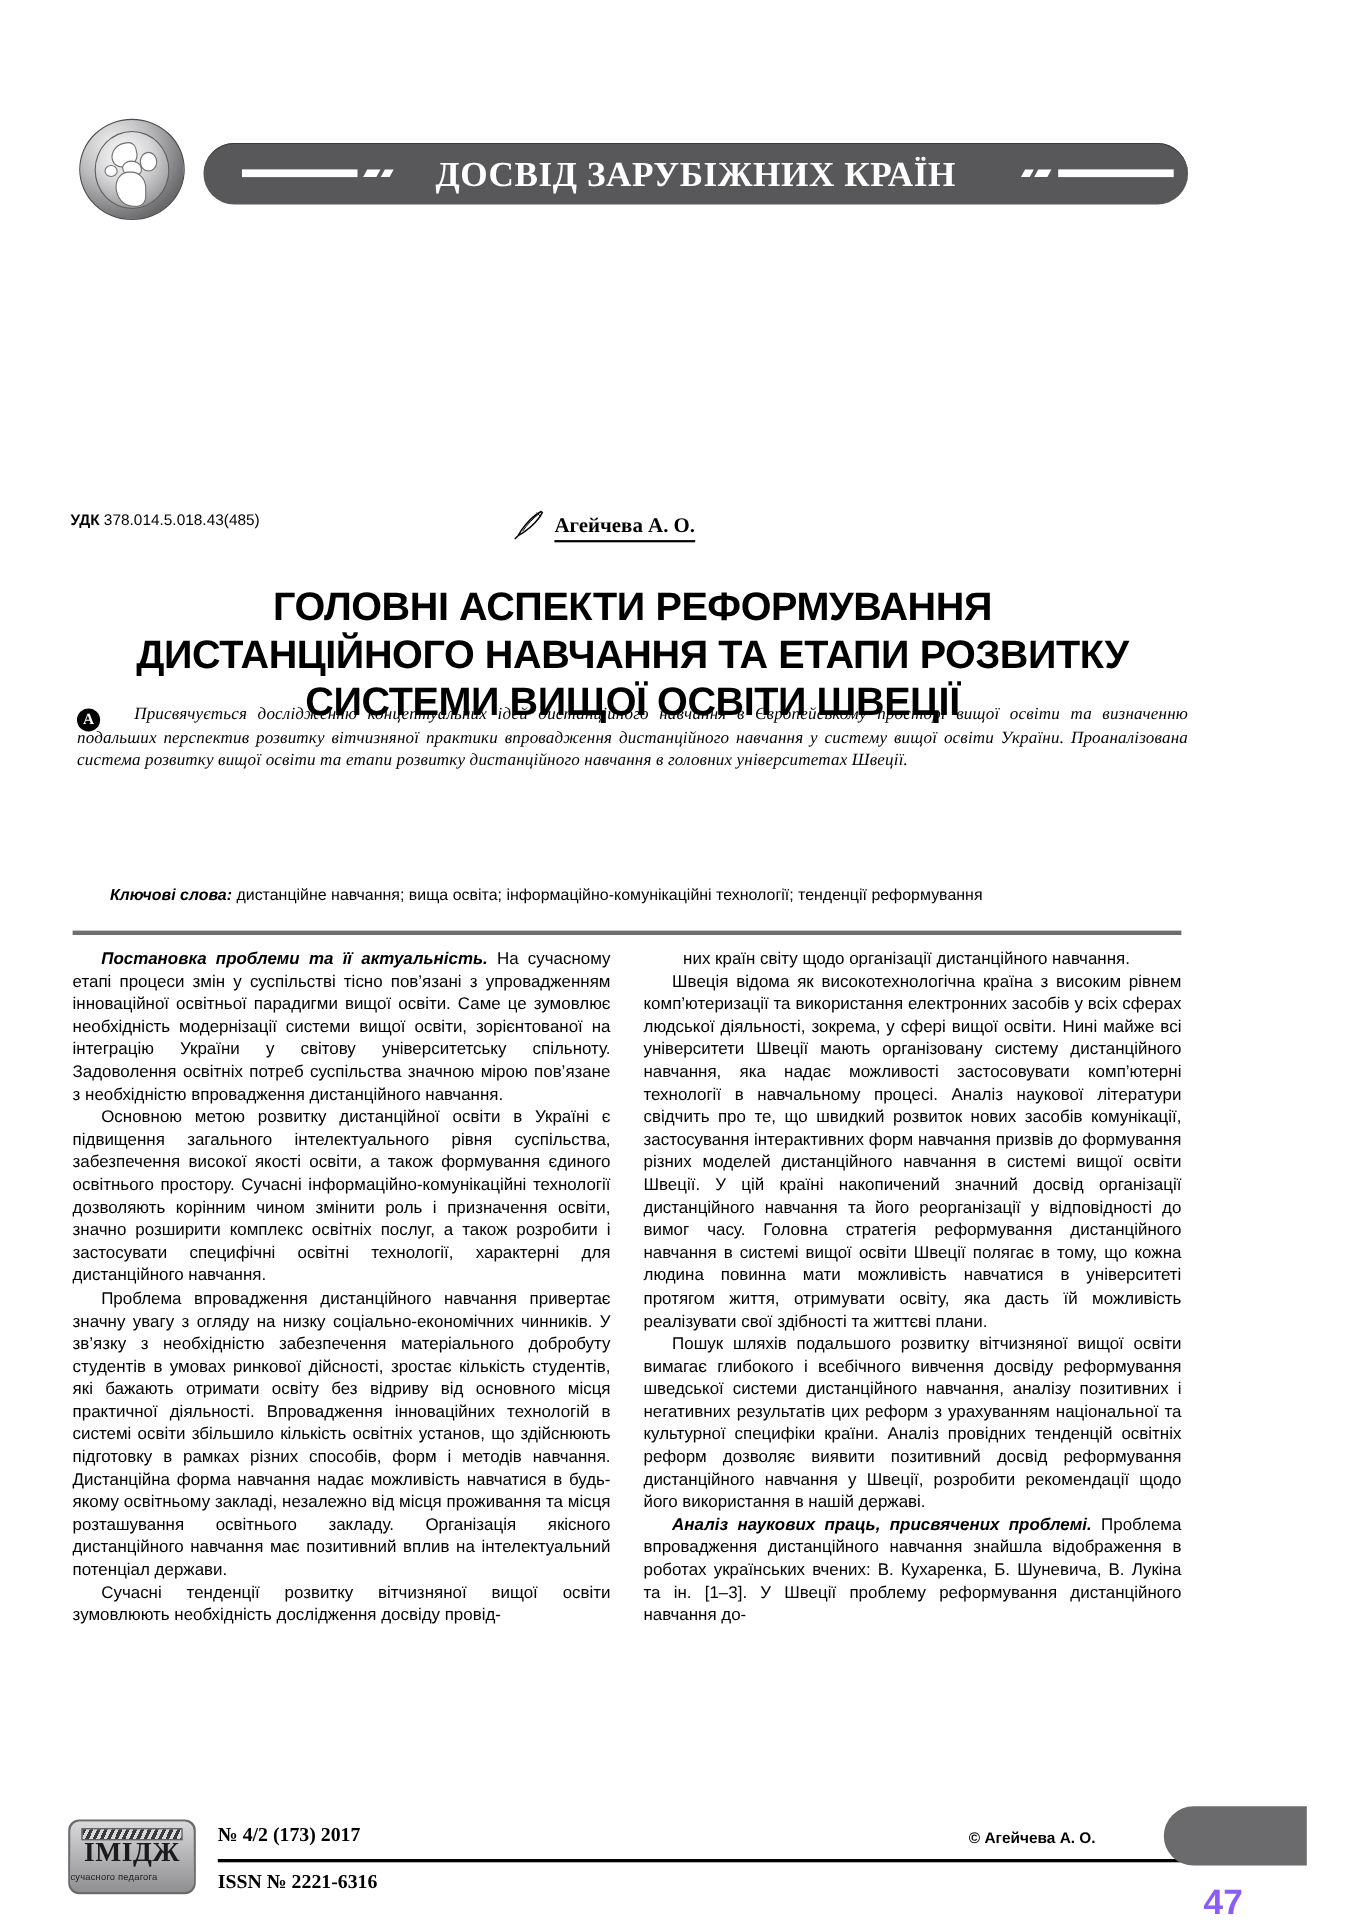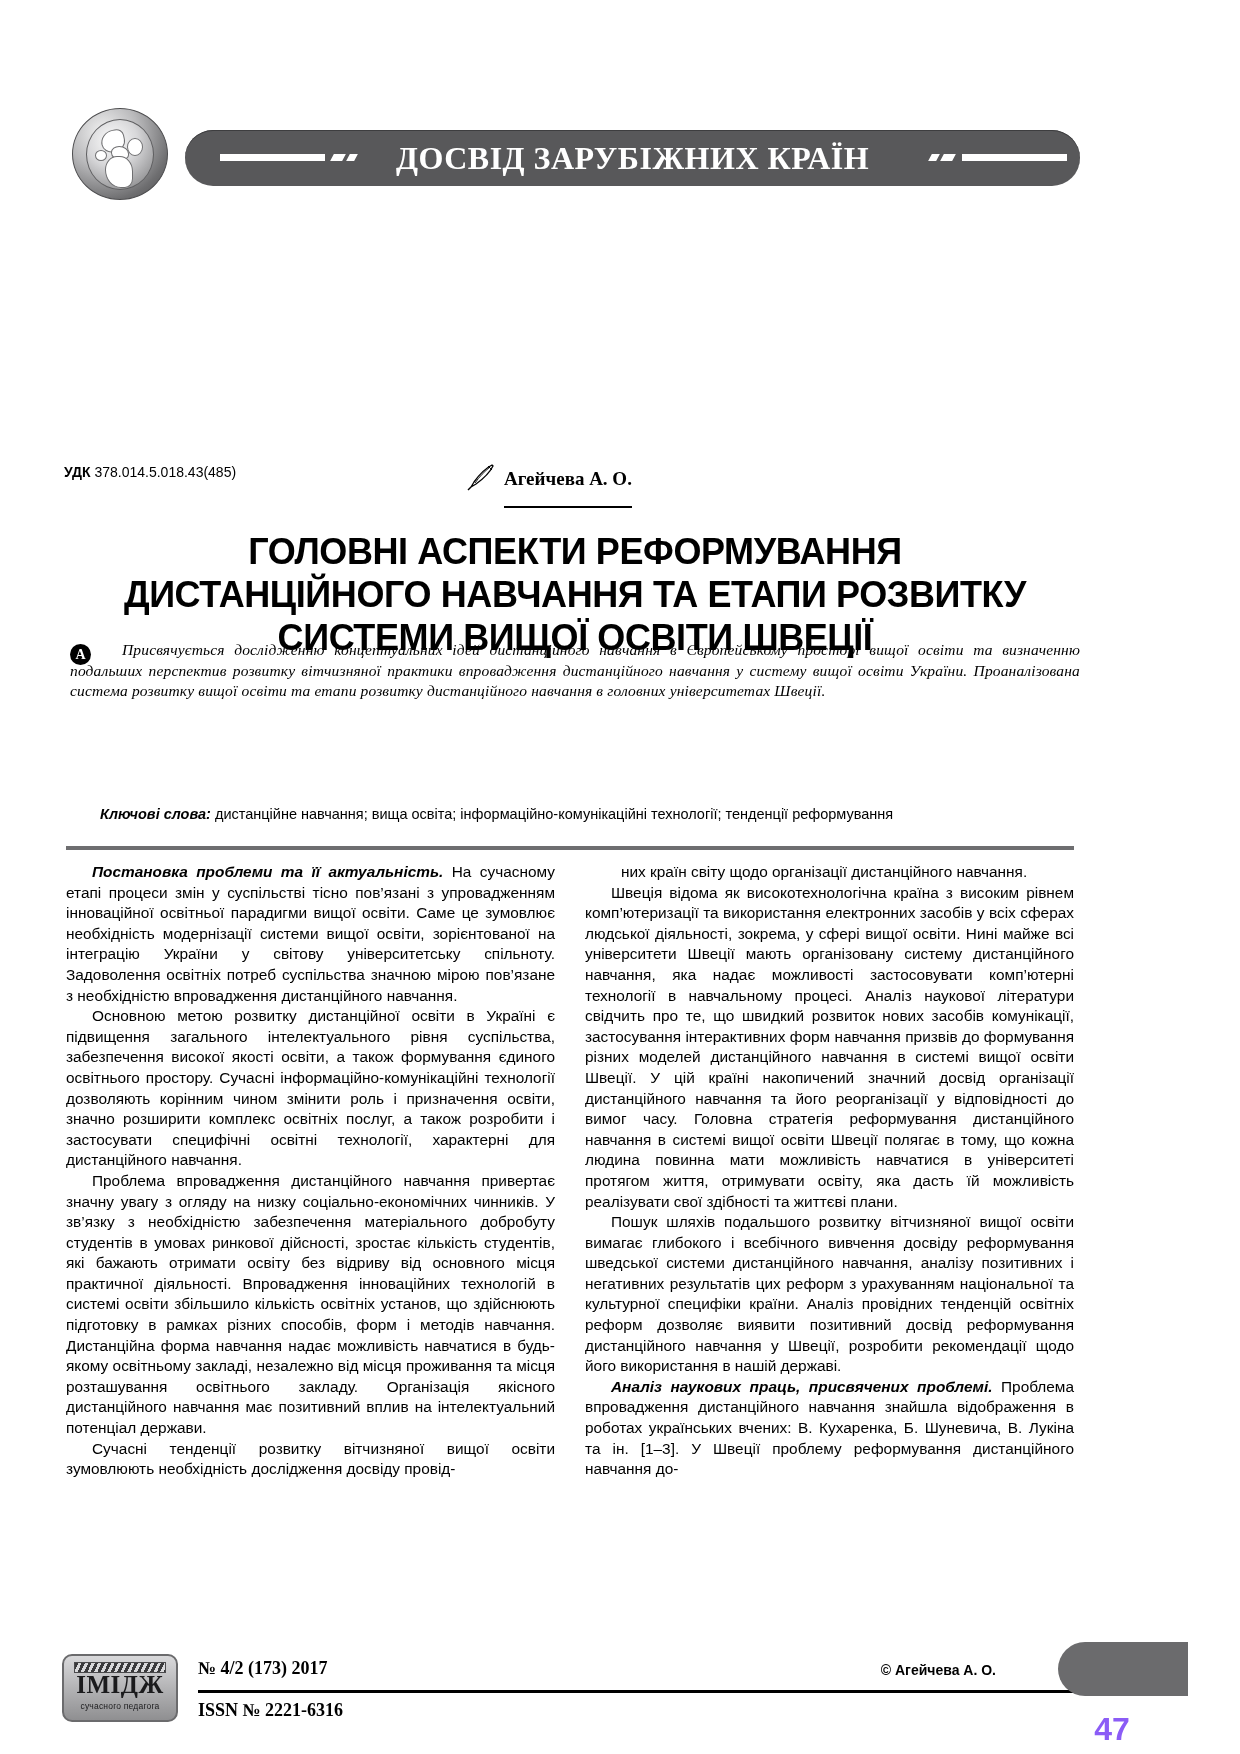--- a/index.html
+++ b/index.html
@@ -133,21 +133,21 @@
     width: 30px; height: 30px;
   }
   .author-name {
     position: absolute;
     left: 38px;
     top: 6px;
     font-family: "Liberation Serif", serif;
     font-size: 19px;
     font-weight: bold;
     border-bottom: 2px solid #000;
-    padding-bottom: 16px;
+    padding-bottom: 1px;
     white-space: nowrap;
   }
 
   
   .doc-title {
     position: absolute;
     left: 70px;
     top: 506px;
     width: 1010px;
     text-align: center;
@@ -291,21 +291,20 @@
     font-weight: bold;
     font-size: 25px;
     color: #1b1b1d;
     letter-spacing: 0.5px;
   }
   .logo-box .logo-sub {
     position: absolute;
     left: 0;
     top: 45px;
     width: 112px;
-    text-align: center;
     font-family: "Liberation Sans", sans-serif;
     font-size: 8.5px;
     color: #1b1b1d;
     letter-spacing: 0.2px;
   }
 
   .issue-line {
     position: absolute;
     left: 198px;
     top: 6px;

